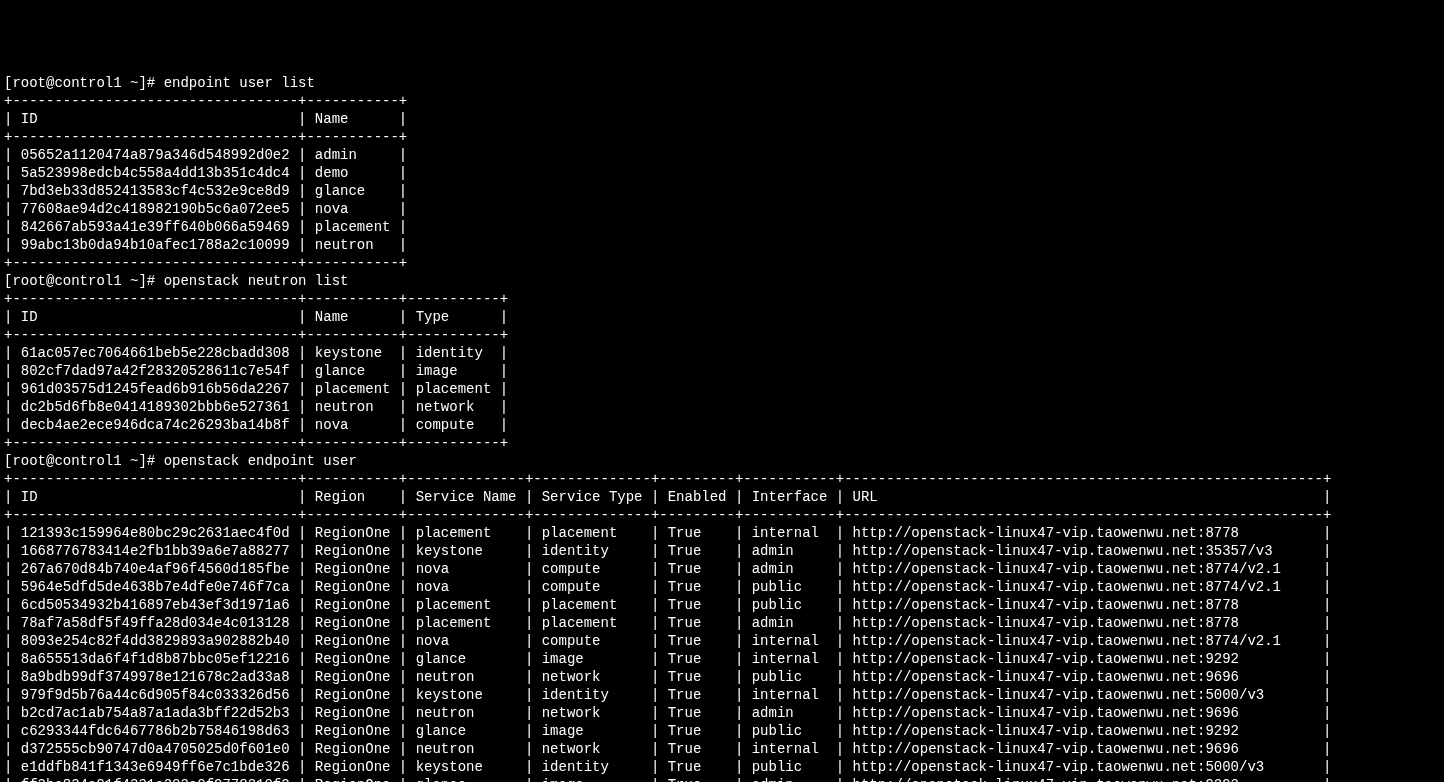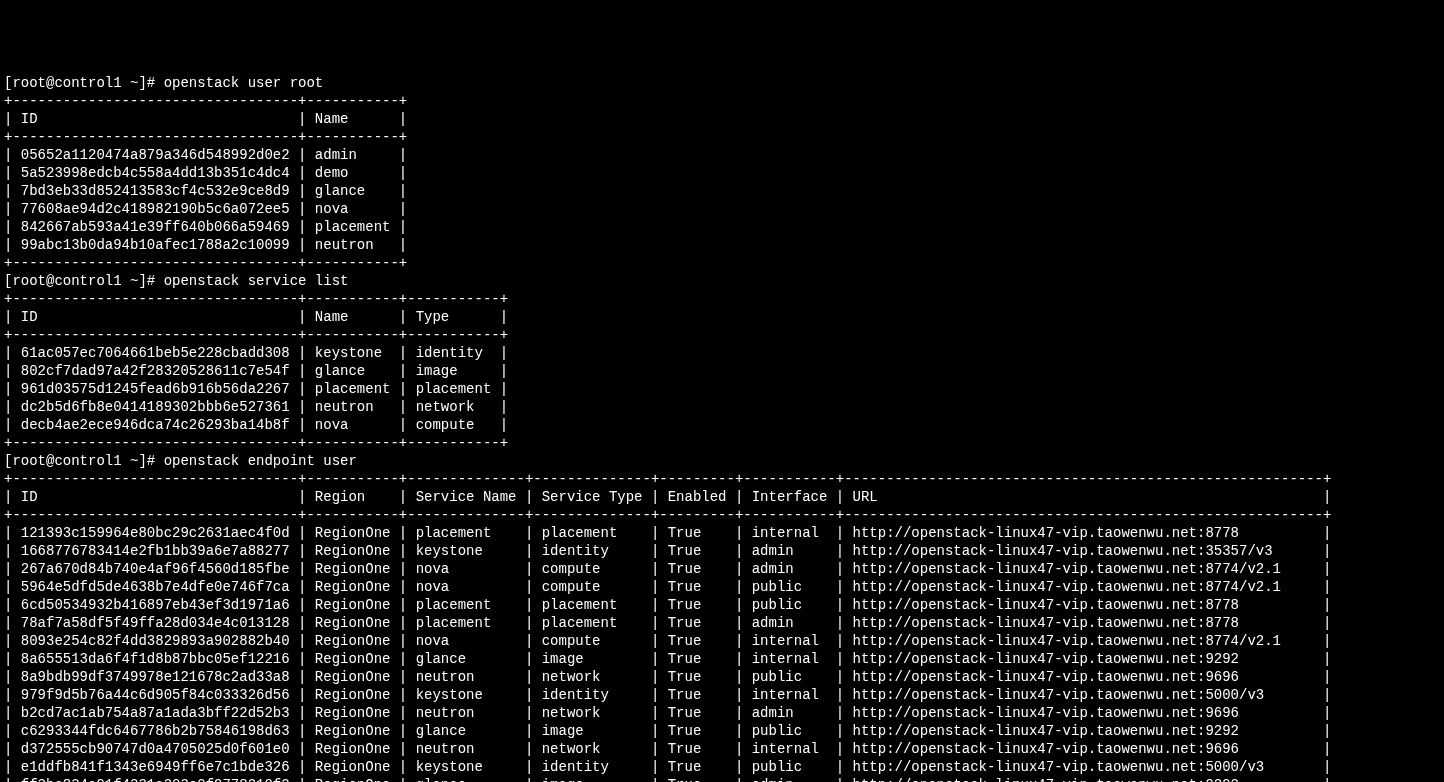--- a/index.html
+++ b/index.html
@@ -13,32 +13,32 @@
     white-space: pre;
     overflow-x: auto;
   }
   .term { white-space: pre; }
 </style>
 </head>
 <body>
 
 
 
-<div class="term"><span>[root@control1 ~]# </span><span>openstack user root</span>
+<div class="term"><span>[root@control1 ~]# </span><span>endpoint user list</span>
 <span>+----------------------------------+-----------+
 | ID                               | Name      |
 +----------------------------------+-----------+
 | 05652a1120474a879a346d548992d0e2 | admin     |
 | 5a523998edcb4c558a4dd13b351c4dc4 | demo      |
 | 7bd3eb33d852413583cf4c532e9ce8d9 | glance    |
 | 77608ae94d2c418982190b5c6a072ee5 | nova      |
 | 842667ab593a41e39ff640b066a59469 | placement |
 | 99abc13b0da94b10afec1788a2c10099 | neutron   |
 +----------------------------------+-----------+</span>
-<span>[root@control1 ~]# </span><span>openstack service list</span>
+<span>[root@control1 ~]# </span><span>openstack neutron list</span>
 <span>+----------------------------------+-----------+-----------+
 | ID                               | Name      | Type      |
 +----------------------------------+-----------+-----------+
 | 61ac057ec7064661beb5e228cbadd308 | keystone  | identity  |
 | 802cf7dad97a42f28320528611c7e54f | glance    | image     |
 | 961d03575d1245fead6b916b56da2267 | placement | placement |
 | dc2b5d6fb8e0414189302bbb6e527361 | neutron   | network   |
 | decb4ae2ece946dca74c26293ba14b8f | nova      | compute   |
 +----------------------------------+-----------+-----------+</span>
 <span>[root@control1 ~]# </span><span>openstack endpoint user</span>

